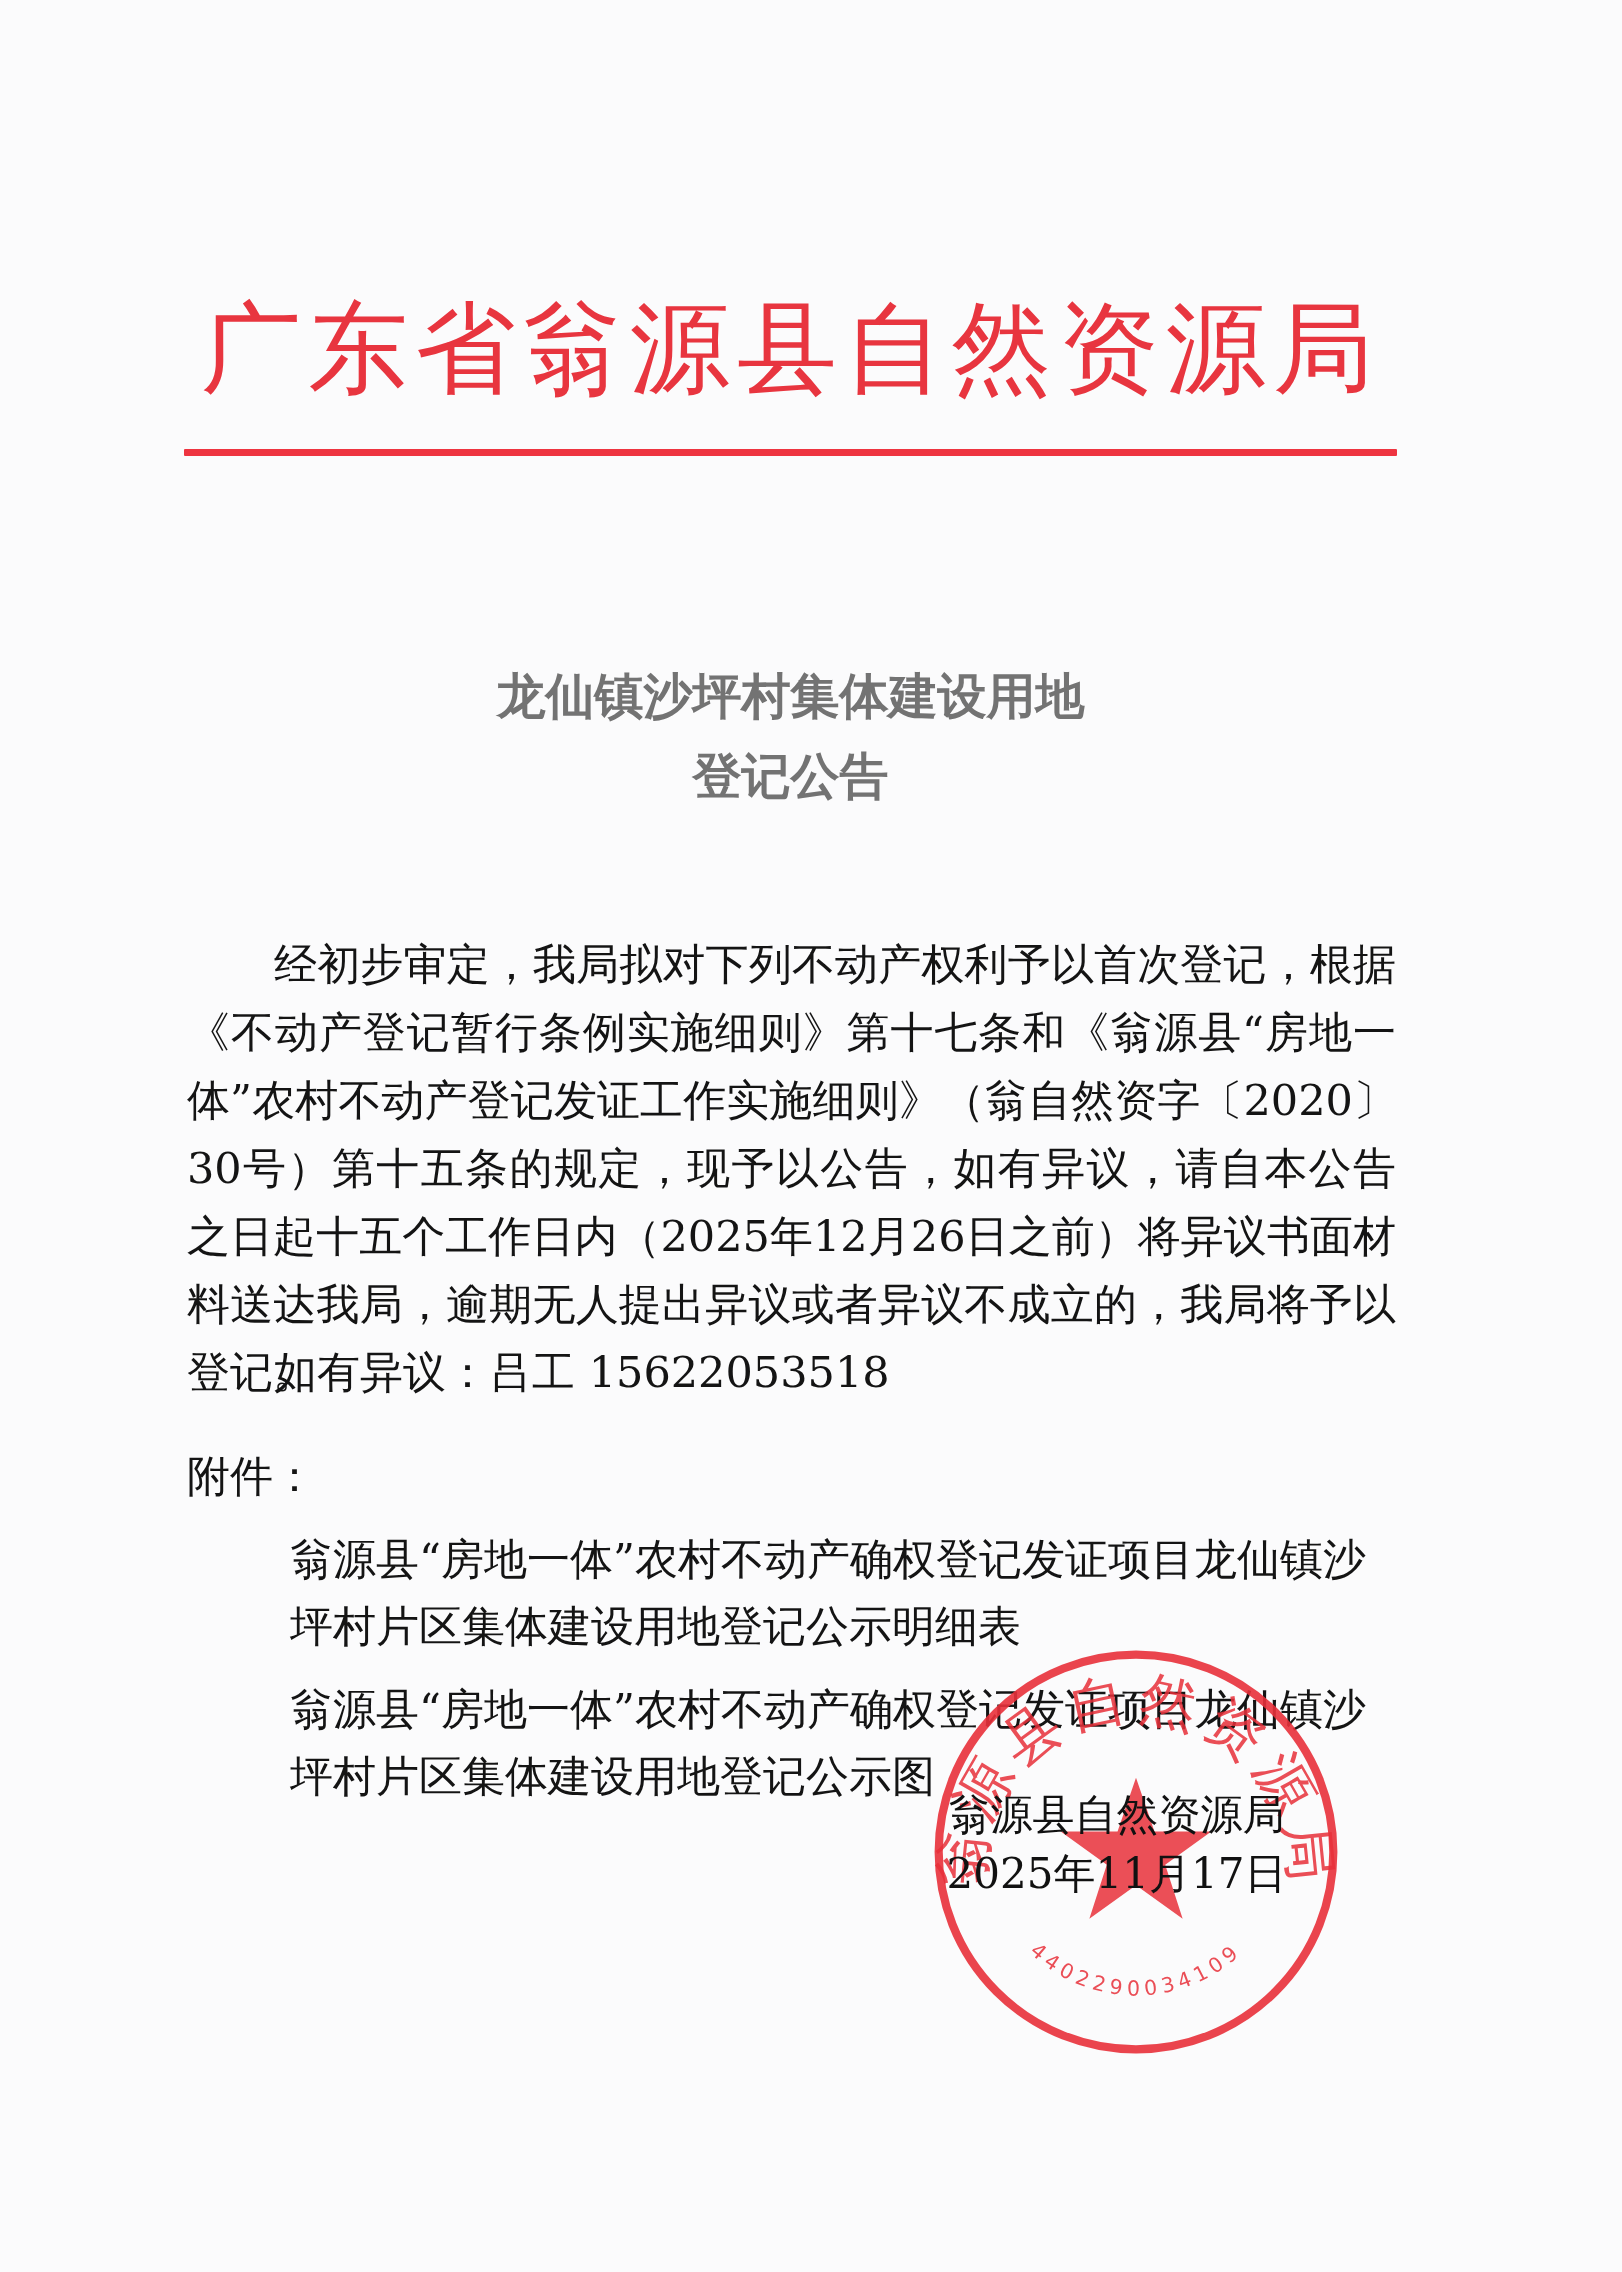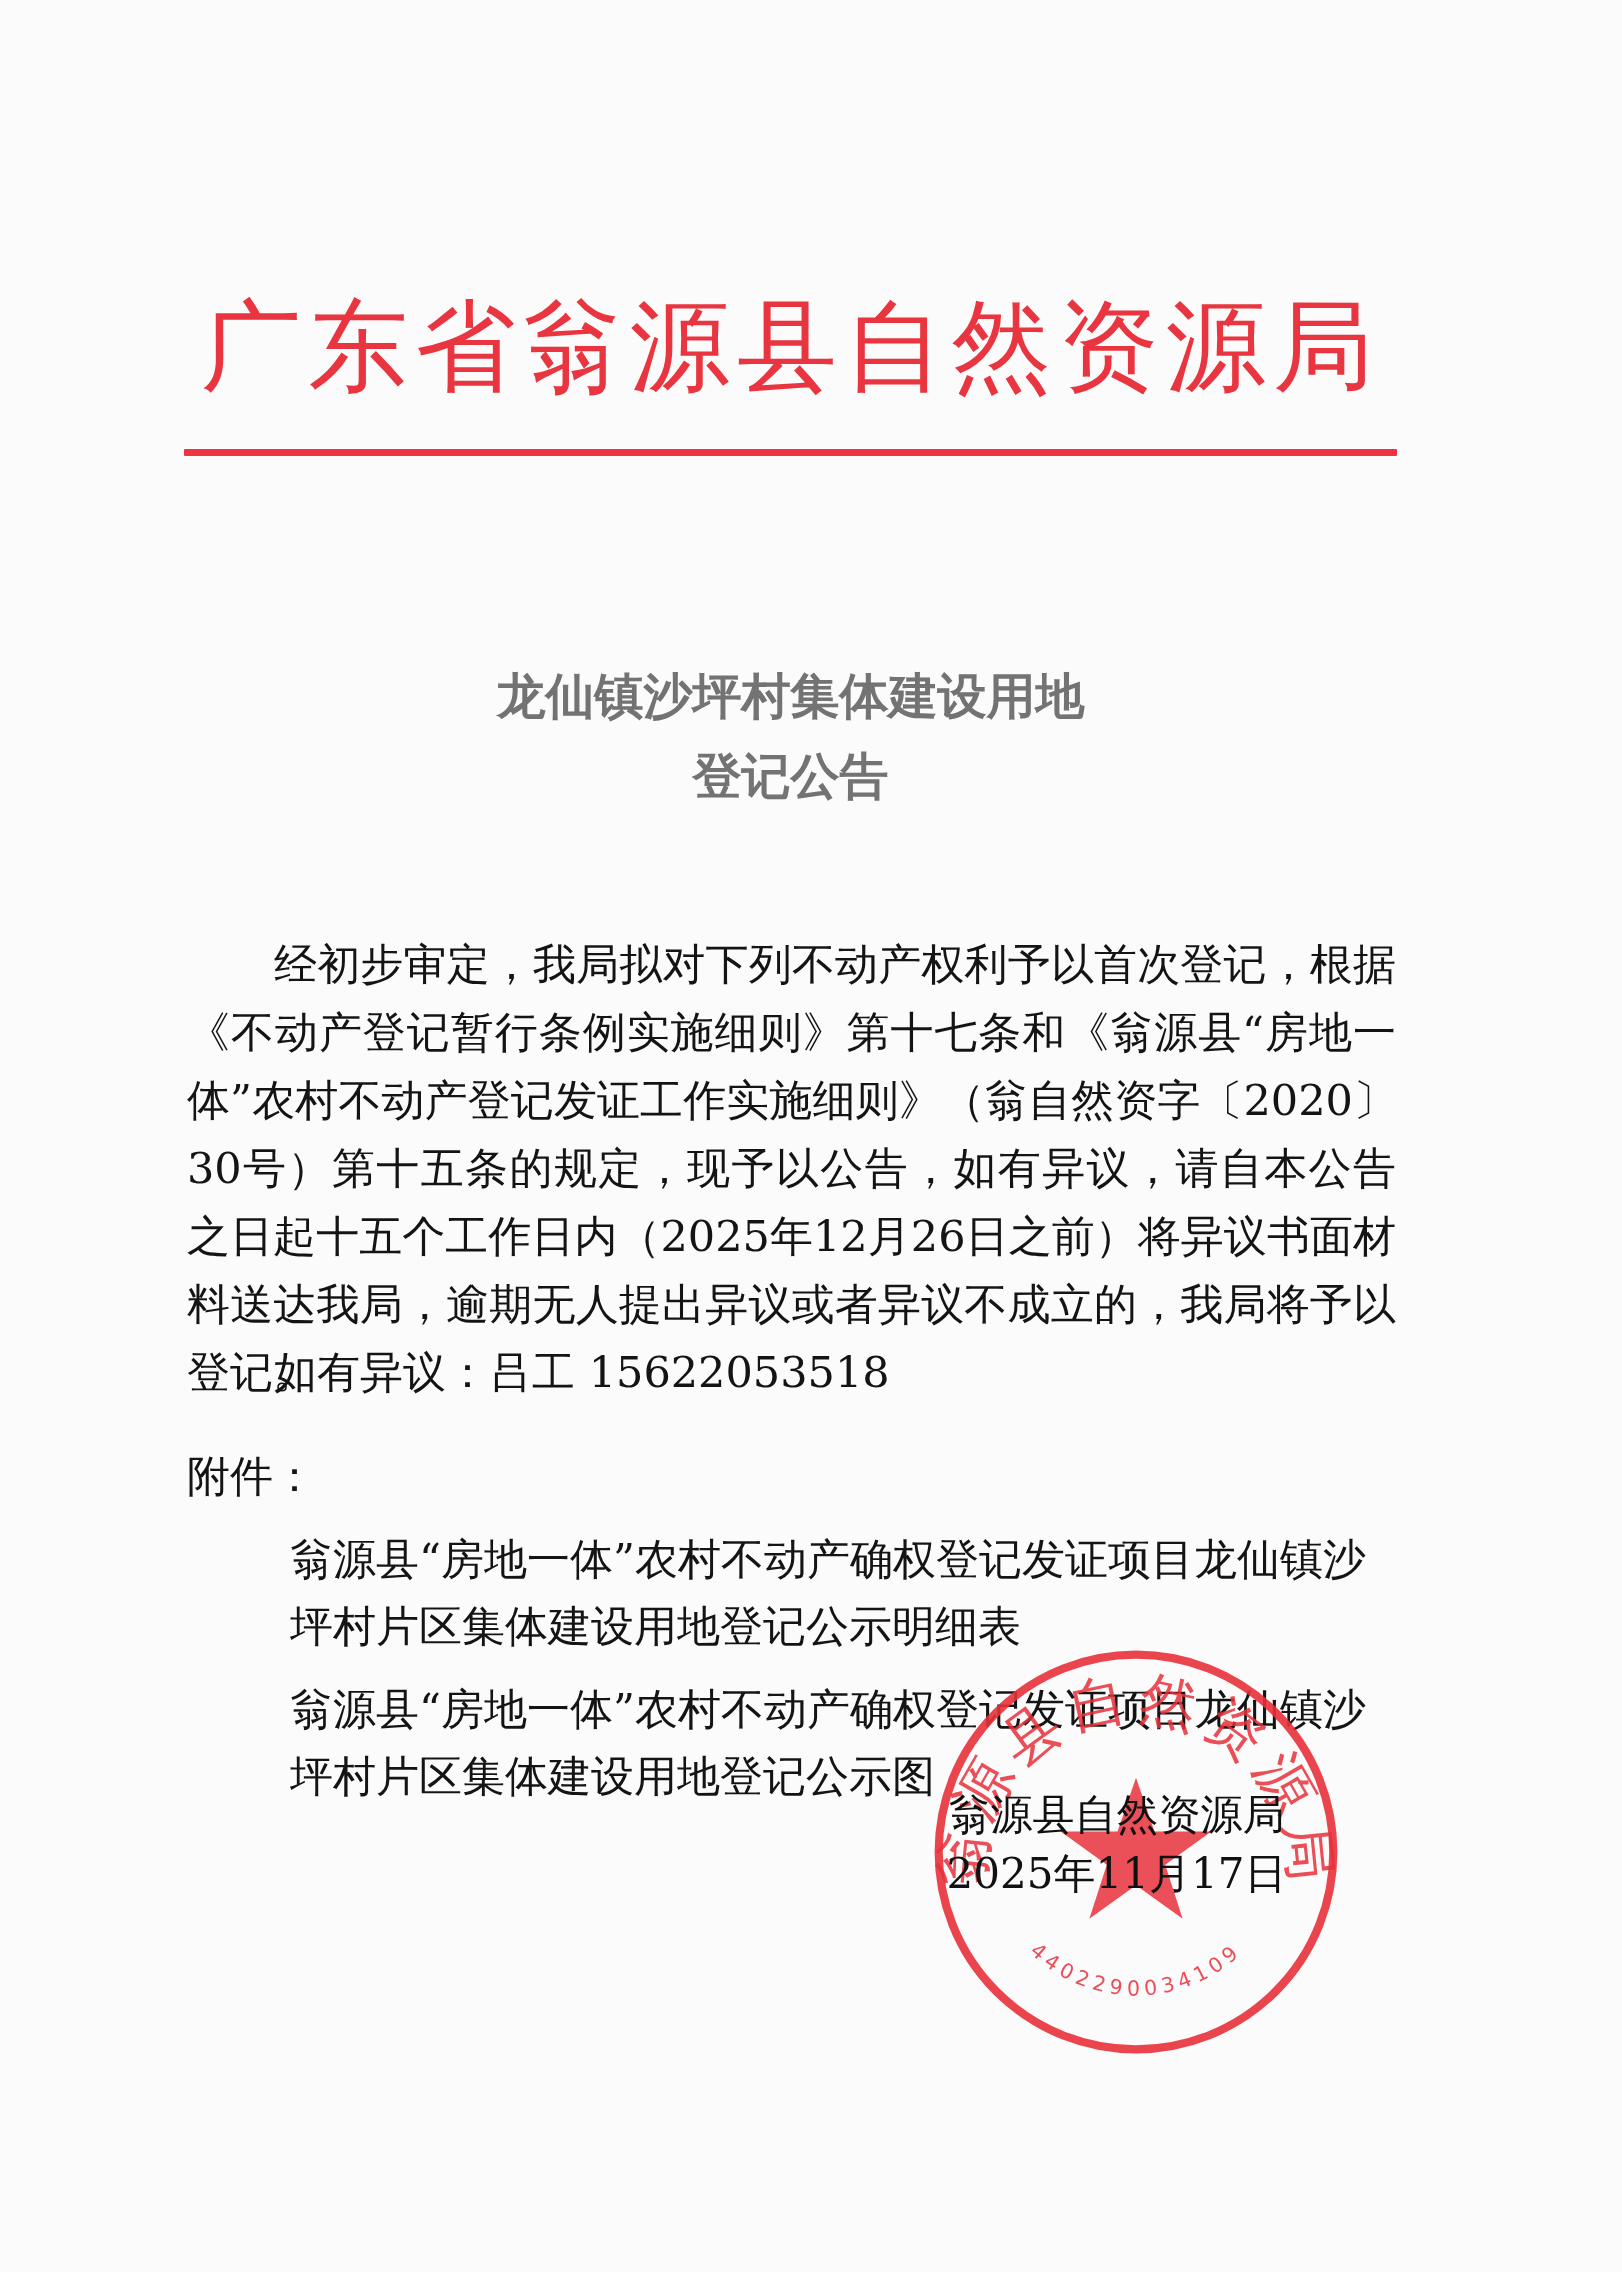--- a/index.html
+++ b/index.html
@@ -6,21 +6,21 @@
   body {
     width: 1623px; height: 2273px; position: relative; overflow: hidden;
     background: #fbfbfc;
     font-family: "DejaVu Serif", "Liberation Serif", serif;
     color: #141414;
   }
   .page { position: absolute; inset: 0; }
   .masthead {
     position: absolute; left: 184px; top: 289px; width: 1213px;
     text-align: center; color: #e8353f;
-    font-family: Liberation Serif, serif;
+    font-family: Liberation Sans, sans-serif;
     font-size: 100px; letter-spacing: 7.2px; line-height: 118px;
     font-weight: normal;
   }
   .red-rule {
     position: absolute; left: 184px; top: 449px; width: 1213px; height: 6.7px;
     background: #ee3440; border-radius: 1px;
   }
   .title {
     position: absolute; left: 184px; width: 1213px; text-align: center;
     font-family: "DejaVu Sans", "Liberation Sans", sans-serif;

